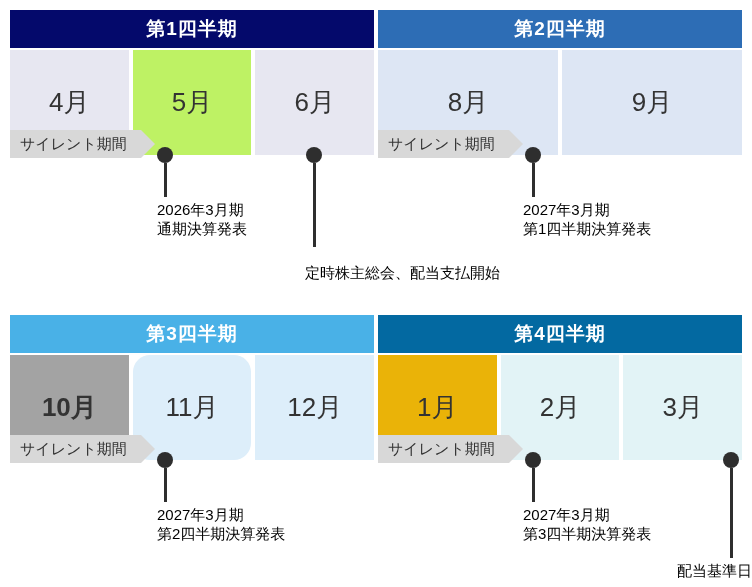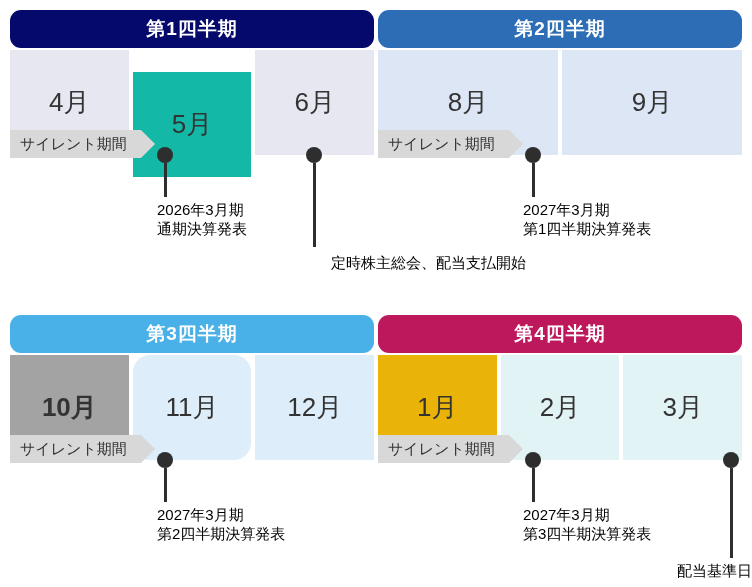--- a/index.html
+++ b/index.html
@@ -8,21 +8,21 @@
     position:relative;width:752px;height:587px;background:#ffffff;
     box-sizing:border-box;padding:10px;overflow:hidden;
   }
   .half{position:relative;width:732px;}
   .half-1{height:305px;}
   .half-2{height:262px;}
   .quarters{display:flex;gap:4px;}
   .quarter{width:364px;flex:0 0 364px;}
   .q-header{
     height:38px;margin-bottom:2px;display:flex;align-items:center;justify-content:center;
-    color:#ffffff;font-size:19px;font-weight:bold;letter-spacing:1px;border-radius:11px;
+    color:#ffffff;font-size:19px;font-weight:bold;letter-spacing:1px;
   }
   .months{display:flex;gap:4px;}
   .month-cell{
     flex:1;height:105px;display:flex;align-items:center;justify-content:center;
     font-size:26px;font-weight:500;color:#333333;text-align:center;
   }
   .ribbon{
     position:absolute;top:120px;height:28px;width:145px;background:#d8d8d8;
     color:#333333;font-size:15px;line-height:28px;padding-left:10px;box-sizing:border-box;
     clip-path:polygon(0 0,131px 0,100% 50%,131px 100%,0 100%);
@@ -38,38 +38,38 @@
   .len-l{height:90px;}
   .pin-a{left:147px;}
   .pin-b{left:296px;}
   .pin-c{left:515px;}
   .pin-d{left:147px;}
   .pin-e{left:515px;}
   .pin-f{left:713px;}
   .ev{position:absolute;font-size:15px;line-height:19px;color:#000000;}
   .ev-line{display:block;}
   .ev-1{left:147px;top:190px;}
-  .ev-2{left:295px;top:243px;white-space:nowrap;margin-left:26px;}
+  .ev-2{left:295px;top:253px;white-space:nowrap;}
   .ev-3{left:513px;top:190px;}
   .ev-4{left:147px;top:190px;}
   .ev-5{left:513px;top:190px;}
   .ev-6{top:246px;right:-10px;text-align:right;white-space:nowrap;}
 </style>
 </head>
 <body>
 
 <div class="canvas">
 
   <div class="half half-1">
     <div class="quarters">
       <div class="quarter">
         <div class="q-header" style="background: rgb(4, 9, 107);">第1四半期</div>
         <div class="months">
           <div class="month-cell" style="background: rgb(231, 231, 241);">4月</div>
-          <div class="month-cell" style="background: #14b8a6; margin-top: 22px;">5月</div>
+          <div class="month-cell" style="background: #bef264;">5月</div>
           <div class="month-cell" style="background: rgb(231, 231, 241);">6月</div>
         </div>
       </div>
       <div class="quarter">
         <div class="q-header" style="background: rgb(45, 109, 181);">第2四半期</div>
         <div class="months">
           <div class="month-cell" style="background: rgb(221, 230, 244);">8月</div>
           <div class="month-cell" style="background: rgb(221, 230, 244);">9月</div>
         </div>
       </div>
@@ -108,21 +108,21 @@
     <div class="quarters">
       <div class="quarter">
         <div class="q-header" style="background: rgb(73, 177, 231);">第3四半期</div>
         <div class="months">
           <div class="month-cell" style="background: #a3a3a3; font-weight: bold;">10月</div>
           <div class="month-cell" style="background: rgb(221, 238, 250); border-radius: 17px;">11月</div>
           <div class="month-cell" style="background: rgb(221, 238, 250);">12月</div>
         </div>
       </div>
       <div class="quarter">
-        <div class="q-header" style="background: #be185d;">第4四半期</div>
+        <div class="q-header" style="background: #0369a1;">第4四半期</div>
         <div class="months">
           <div class="month-cell" style="background: #eab308;">1月</div>
           <div class="month-cell" style="background: rgb(226, 243, 246);">2月</div>
           <div class="month-cell" style="background: rgb(226, 243, 246);">3月</div>
         </div>
       </div>
     </div>
 
     <div class="ribbon ribbon-left">サイレント期間</div>
     <div class="ribbon ribbon-right">サイレント期間</div>

